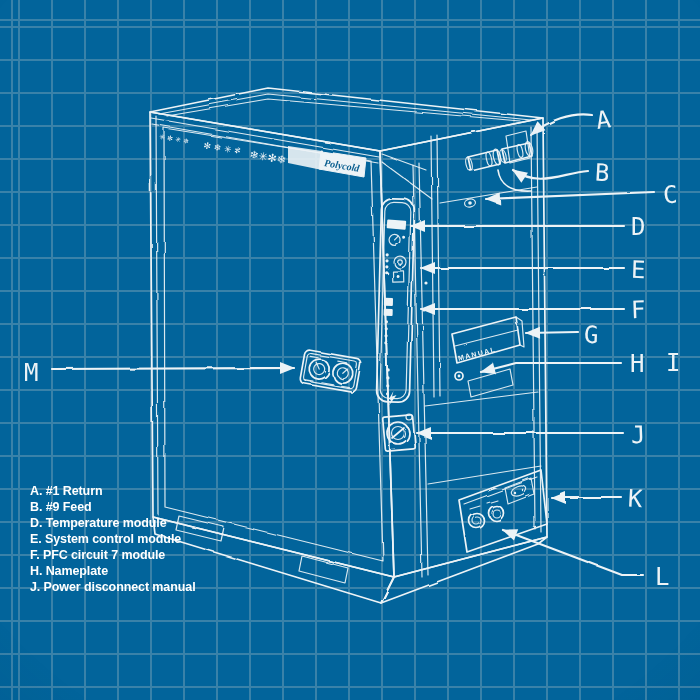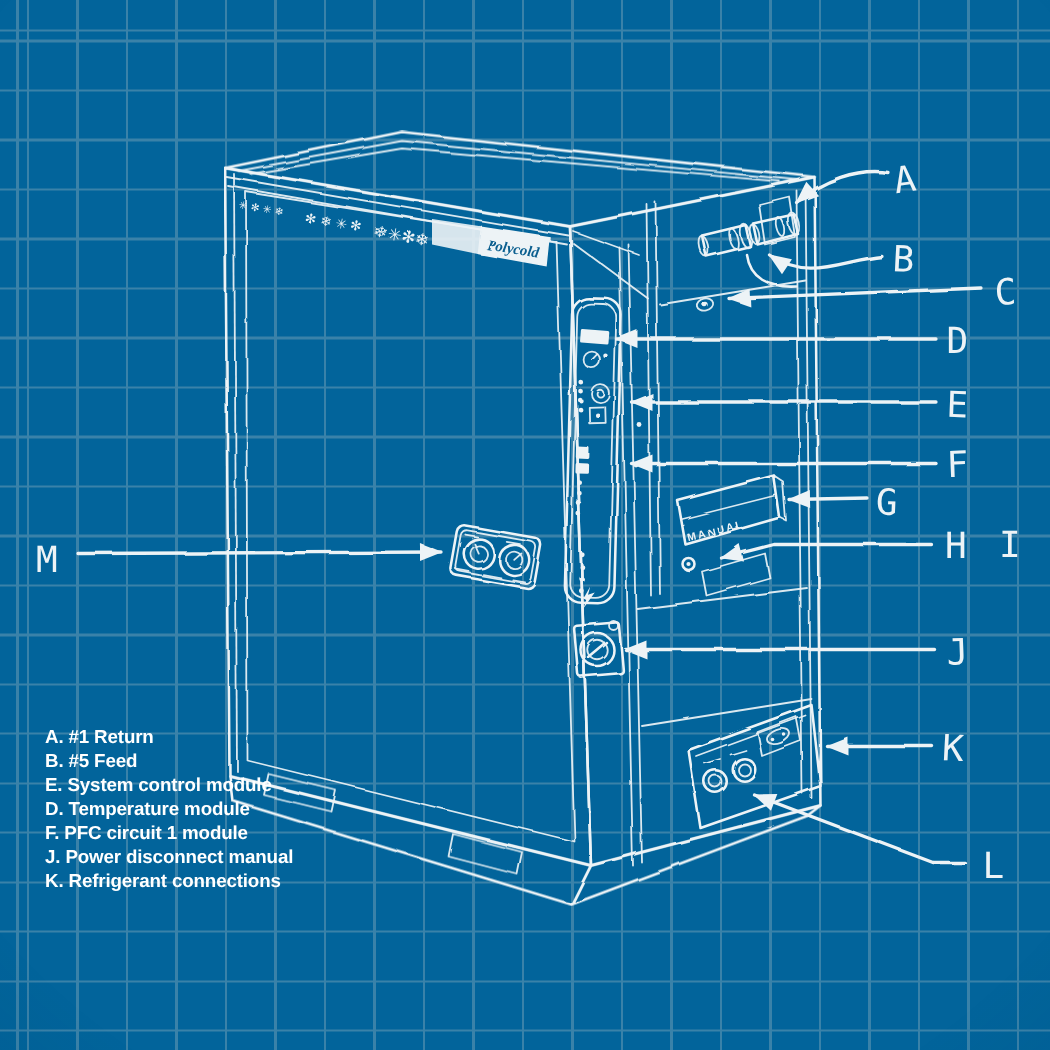--- a/index.html
+++ b/index.html
@@ -256,20 +256,20 @@
       <text class="cletter" x="666" y="371">I</text>
       <text class="cletter" x="631" y="443" transform="rotate(-2 638 435)">J</text>
       <text class="cletter" x="628" y="507" transform="rotate(3 635 499)">K</text>
       <text class="cletter" x="655" y="585">L</text>
       <text class="cletter" x="24" y="381">M</text>
     </g>
   </svg>
 
   <div class="legend">
     <div class="legend-line">A. #1 Return</div>
-    <div class="legend-line">B. #5 Feed</div>
+    <div class="legend-line">B. #9 Feed</div>
+    <div class="legend-line">D. Temperature module</div>
     <div class="legend-line">E. System control module</div>
-    <div class="legend-line">D. Temperature module</div>
-    <div class="legend-line">F. PFC circuit 1 module</div>
+    <div class="legend-line">F. PFC circuit 7 module</div>
+    <div class="legend-line">H. Nameplate</div>
     <div class="legend-line">J. Power disconnect manual</div>
-    <div class="legend-line">K. Refrigerant connections</div>
   </div>
 </div>
 
 </body></html>

